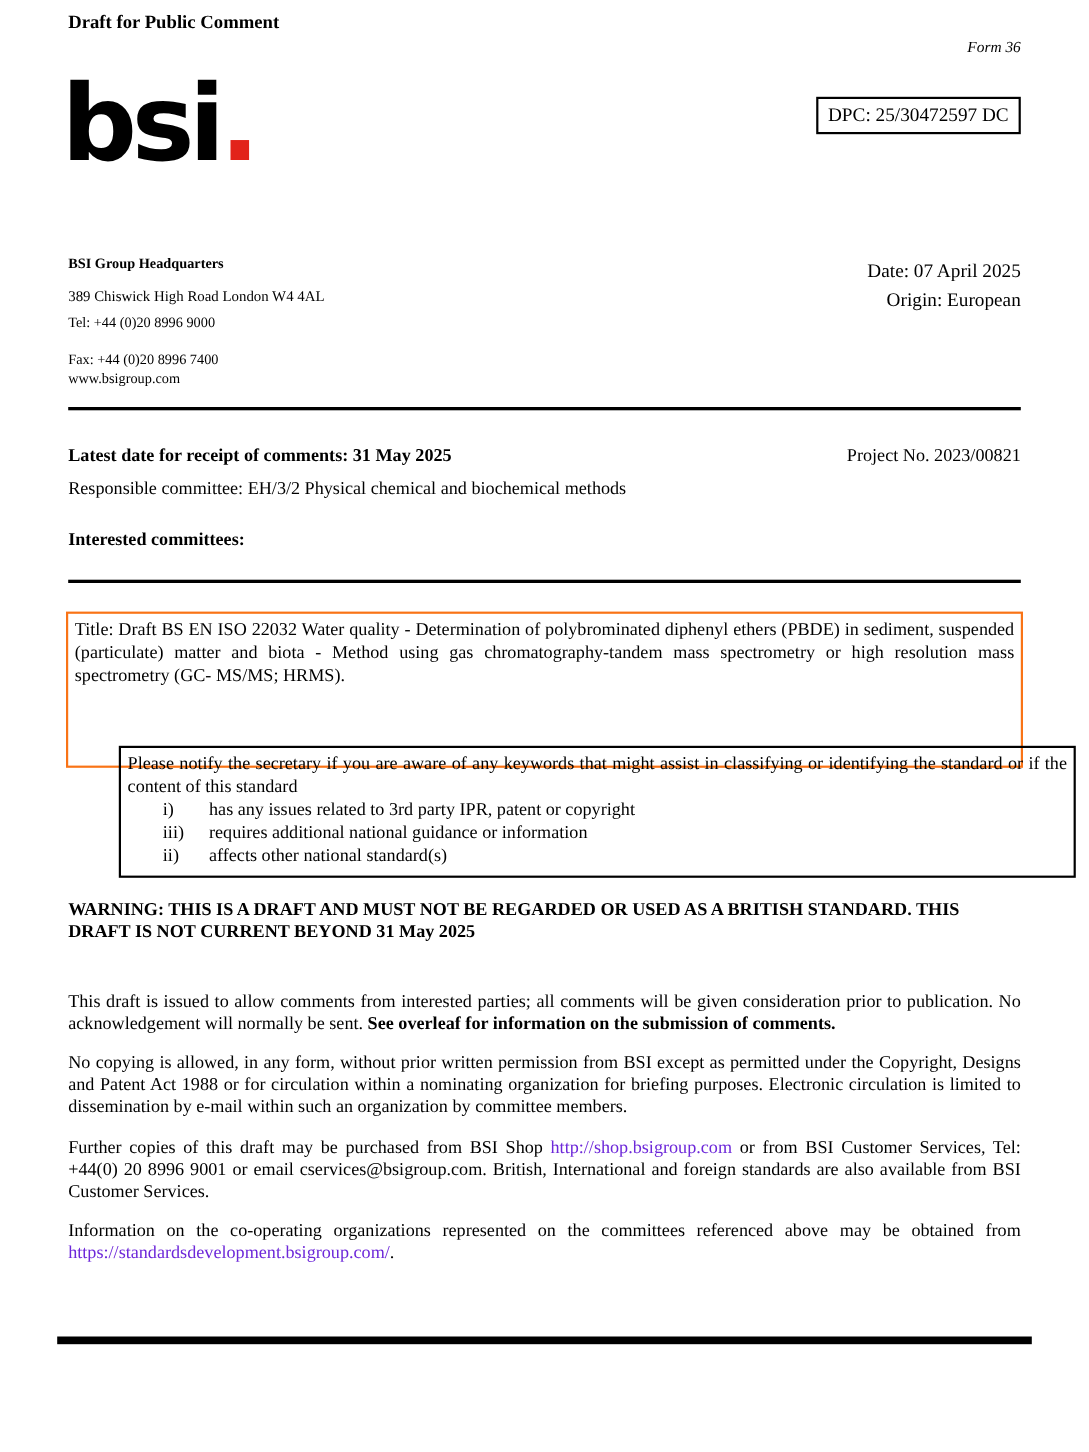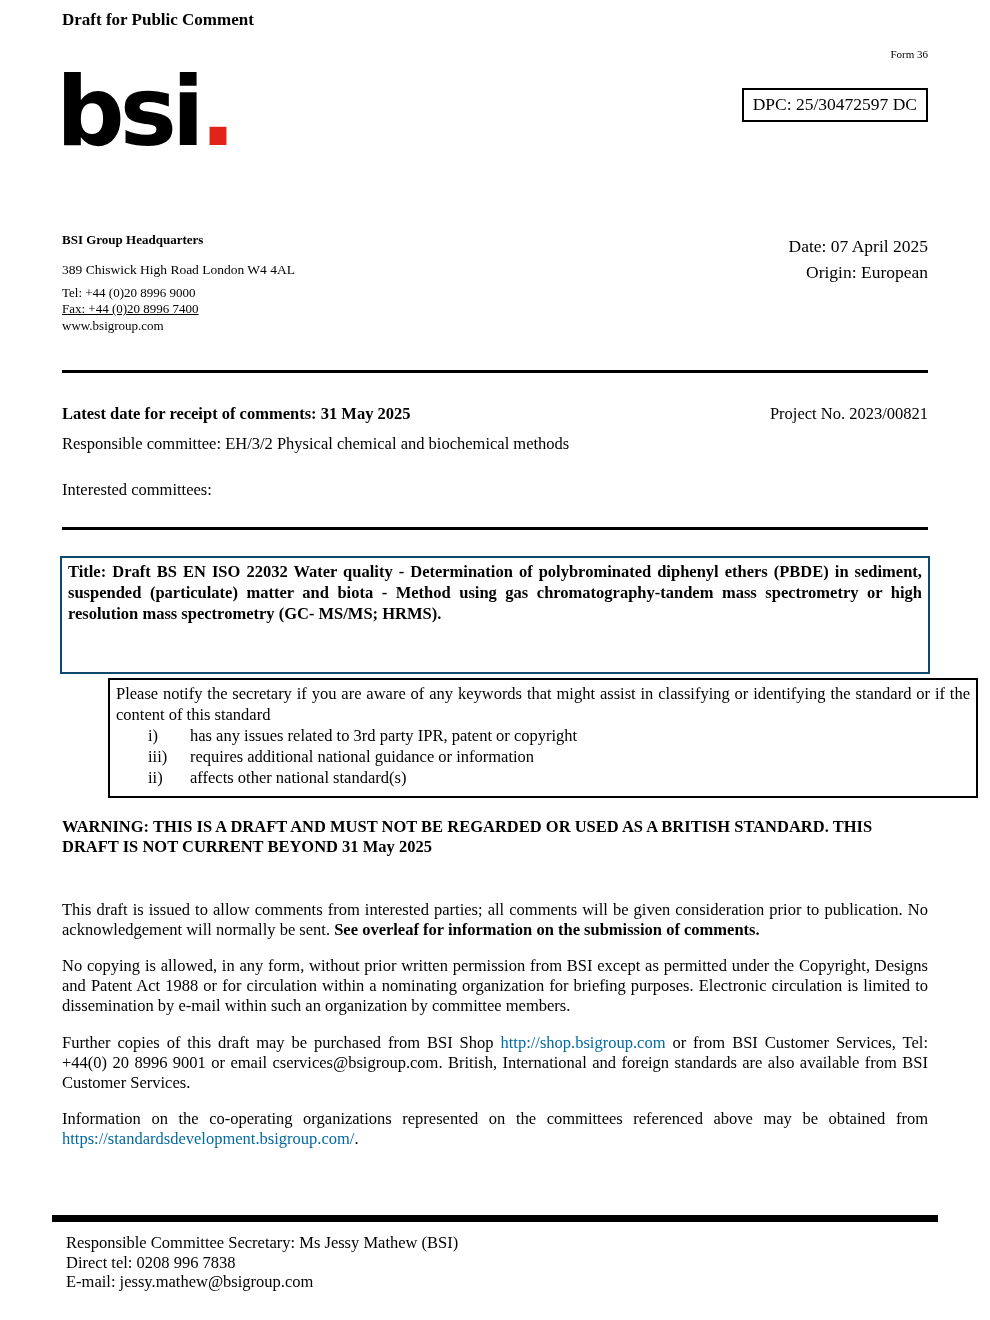--- a/index.html
+++ b/index.html
@@ -12,21 +12,21 @@
     font-family: "Liberation Serif", serif;
     font-size: 16.5px;
     color: #000;
     box-sizing: border-box;
     overflow: hidden;
   }
   .abs { position: absolute; }
   .bold { font-weight: bold; }
 
   .draft-label { left: 62px; top: 10px; font-size: 17px; font-weight: bold; }
-  .form-label  { right: 62px; top: 48px; font-size: 11px; }
+  .form-label  { right: 62px; top: 36px; font-size: 14px; font-style: italic; }
 
   .dpc-box {
     right: 62px; top: 88px;
     border: 2px solid #000;
     padding: 4px 9px 5px 9px;
     font-size: 17.5px;
   }
 
   .logo {
     left: 56px; top: 60px;
@@ -36,65 +36,64 @@
     letter-spacing: -5px;
     line-height: 1.1;
     color: #000;
   }
   .logo-dot { color: #e2231a; }
 
   .address { left: 62px; top: 232px; font-size: 13px; line-height: 16px; }
   .address .hq { font-weight: bold; }
   .address .street { margin-top: 14px; font-size: 13.5px; }
   .address .tel { margin-top: 7px; }
-  .address .fax { margin-top: 0; text-decoration: underline; }
+  .address .fax { margin-top: 18px; }
   .address .web { margin-top: 1px; }
 
   .meta { right: 62px; top: 233px; text-align: right; font-size: 17.5px; line-height: 26px; }
 
   .rule { left: 62px; width: 866px; height: 3px; background: #000; }
   .rule1 { top: 370px; }
   .rule2 { top: 527px; }
 
   .comments-row {
     left: 62px; top: 404px; width: 866px;
     display: flex; justify-content: space-between;
   }
   .responsible { left: 62px; top: 434px; }
-  .interested  { left: 62px; top: 480px; }
+  .interested  { left: 62px; top: 480px; font-weight: bold; }
 
   .title-box {
-    left: 60px; top: 556px; width: 870px; height: 118px;
-    border: 2px solid #0c4a6e;
+    left: 60px; top: 556px; width: 870px; height: 142px;
+    border: 2px solid #f97316;
     box-sizing: border-box;
     padding: 3px 6px;
     text-align: justify;
     line-height: 21px;
-    font-weight: bold;
   }
   .keywords-box {
     left: 60px; top: 678px; width: 870px;
     border: 2px solid #000;
     box-sizing: border-box;
     padding: 3px 6px 8px 6px;
     line-height: 21px;
     margin-left: 48px;
   }
   .kw-intro { text-align: justify; }
   .kw-item { display: flex; }
   .kw-marker { width: 42px; margin-left: 32px; flex: 0 0 auto; }
 
   .warning { left: 62px; top: 817px; width: 866px; font-weight: bold; line-height: 20px; }
 
   .para { left: 62px; width: 866px; line-height: 20px; text-align: justify; }
   .p1 { top: 883px; }
   .p2 { top: 939px; }
   .p3 { top: 1016px; }
   .p4 { top: 1092px; }
-  a.doc-link { color: #0369a1; text-decoration: none; cursor: pointer; }
+  a.doc-link { color: #6d28d9; text-decoration: none; cursor: pointer; }
 
   .bottom-bar { left: 52px; top: 1215px; width: 886px; height: 7px; background: #000; }
   .footer { left: 66px; top: 1233px; line-height: 19.5px; }
 </style>
 </head>
 <body>
 
 <div class="page">
 
   <div class="abs draft-label">Draft for Public Comment</div>
@@ -162,19 +161,14 @@
   <p class="abs para p3">
     <span>Further copies of this draft may be purchased from BSI Shop </span><a class="doc-link">http://shop.bsigroup.com</a><span> or from BSI Customer Services, Tel: +44(0) 20 8996 9001 or email cservices@bsigroup.com. British, International and foreign standards are also available from BSI Customer Services.</span>
   </p>
 
   <p class="abs para p4">
     <span>Information on the co-operating organizations represented on the committees referenced above may be obtained from </span><a class="doc-link">https://standardsdevelopment.bsigroup.com/</a><span>.</span>
   </p>
 
   <div class="abs bottom-bar"></div>
 
-  <div class="abs footer">
-    <div>Responsible Committee Secretary: Ms Jessy Mathew (BSI)</div>
-    <div>Direct tel: 0208 996 7838</div>
-    <div>E-mail: jessy.mathew@bsigroup.com</div>
-  </div>
 
 </div>
 
 </body></html>

